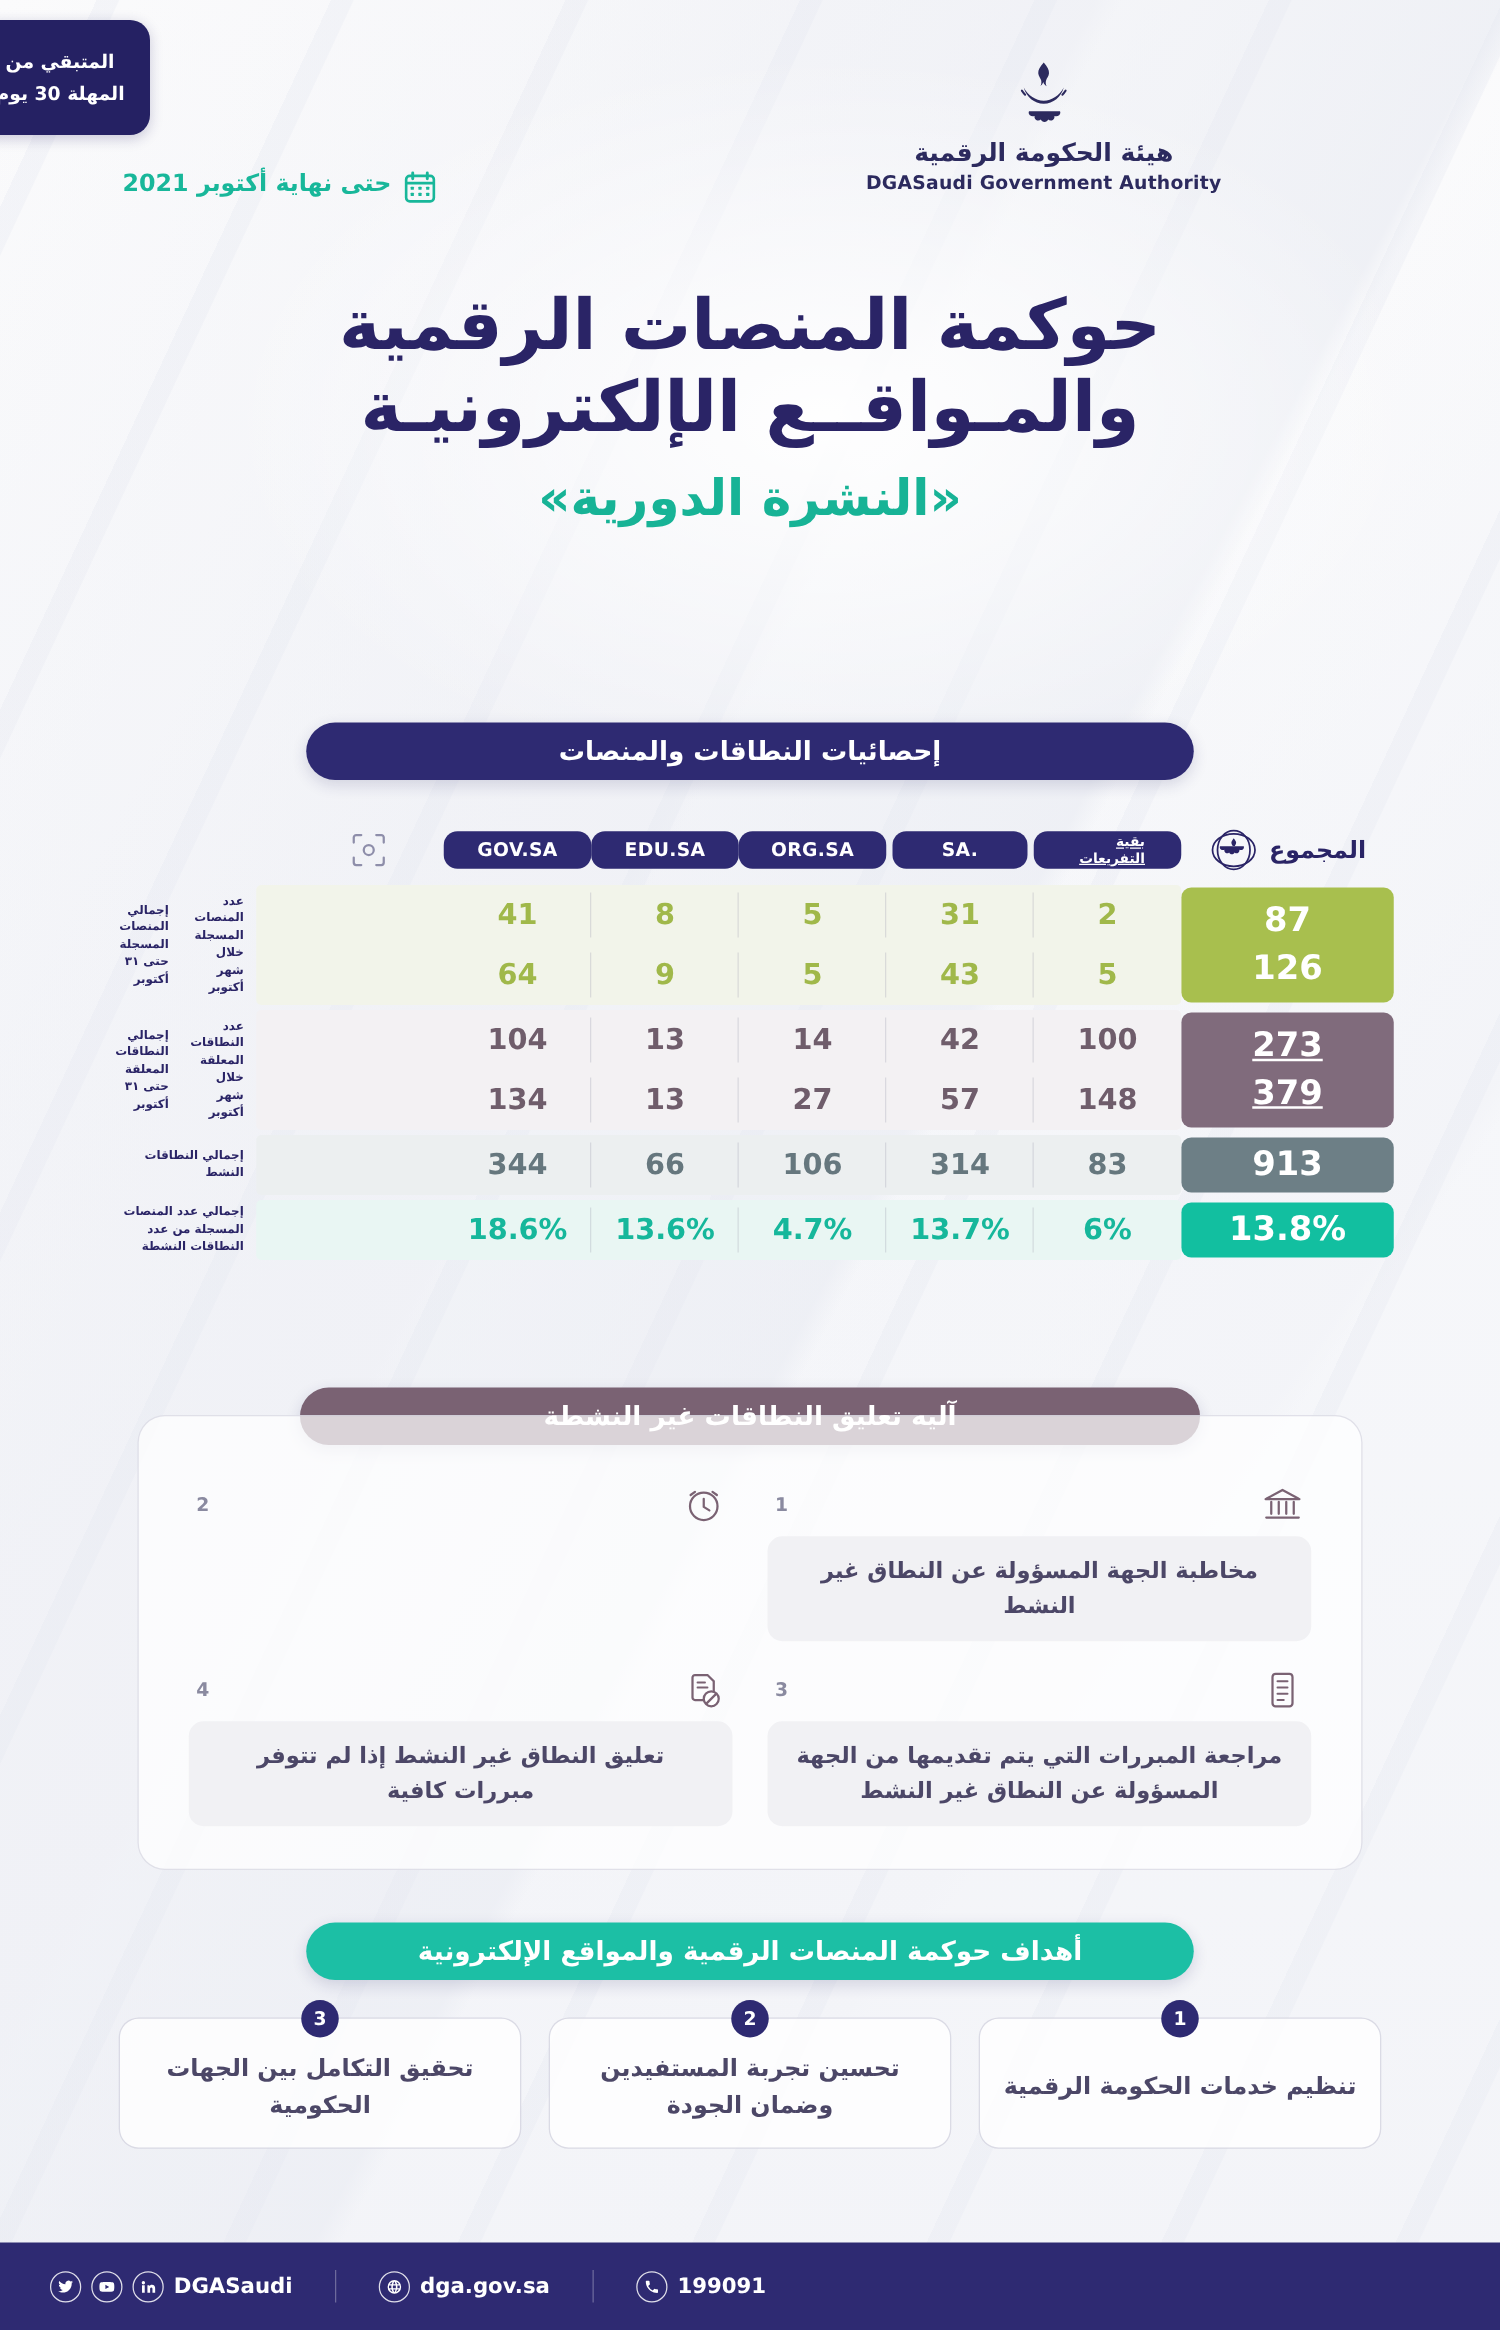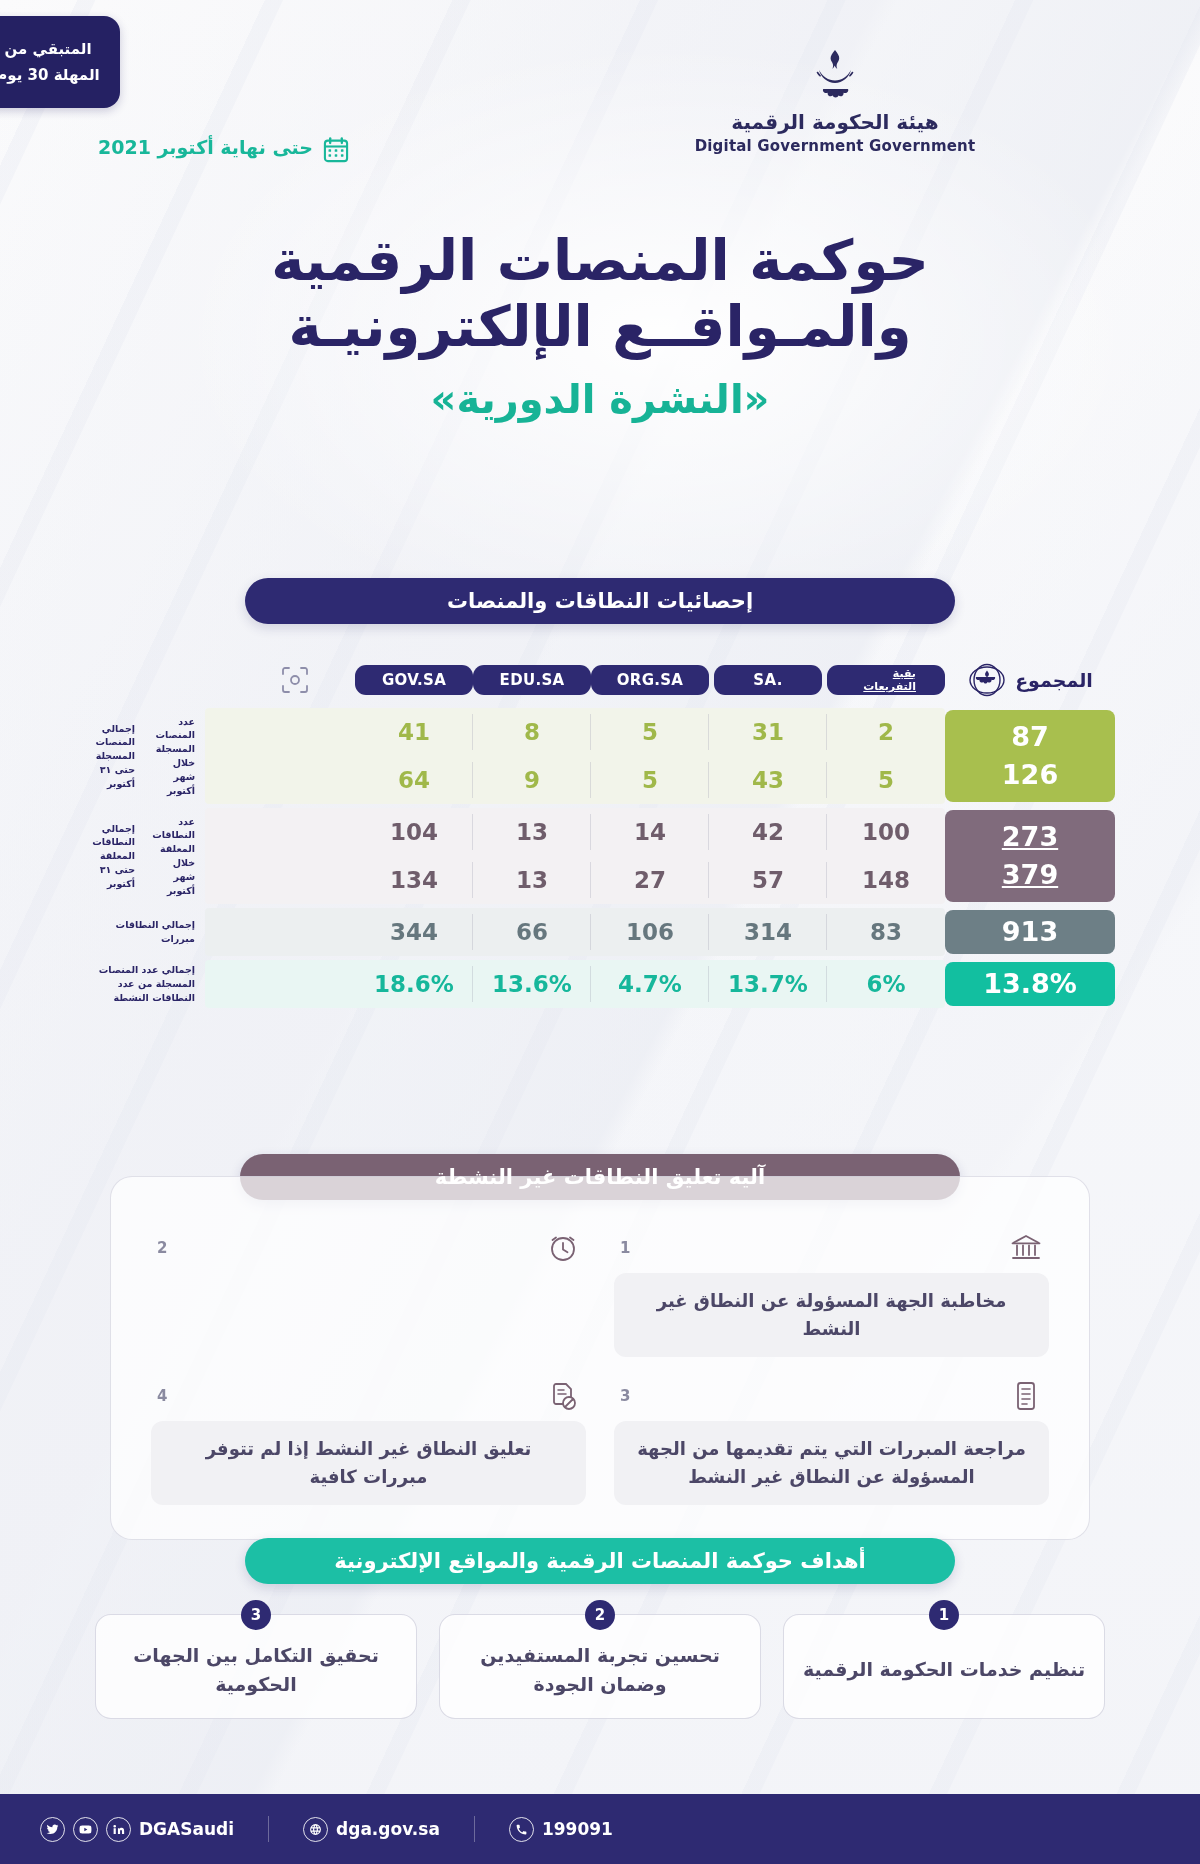--- a/index.html
+++ b/index.html
@@ -110,21 +110,21 @@
   .pill {
     margin: 0 auto;
     height: 46px;
     border-radius: 23px;
     display: flex; align-items: center; justify-content: center;
     color: #ffffff;
     font-size: 21px; font-weight: bold;
     box-shadow: 0 4px 12px rgba(40,35,100,.16);
   }
   .pill-stats { width: 710px; background: #2e2a72; }
-  .pill-mech  { width: 720px; background: #7a6273; margin-top: 44px; }
+  .pill-mech  { width: 720px; background: #7a6273; }
   .pill-goals { width: 710px; background: #1cbfa5; }
 
   
   .stats-section { position: absolute; top: 578px; left: 0; width: 1200px; }
 
   .table-area {
     position: relative;
     width: 1030px;
     margin: 36px auto 0;
     direction: rtl;
@@ -323,21 +323,21 @@
     <div class="logo-block">
       <svg class="logo-emblem" viewBox="0 0 46 54">
         <path d="M23 2c-3 3.5-4.6 6-4.4 8.6.2 2.4 1.8 3.8 2.3 5.6.4 1.6.2 3.2-.6 4.6.9-.6 1.9-1.8 2.3-3.2.5 1.6 1.6 2.8 2.7 3.4-.8-1.6-.9-3.3-.4-4.9.6-1.9 2.2-3.3 2.3-5.6C27.4 8 25.9 5.5 23 2z" fill="#2c2a5e"></path>
         <path d="M7 22c3.5 6.5 9.5 10.5 16 10.5S35.5 28.5 39 22c-2 7.5-8.5 13-16 13S9 29.5 7 22z" fill="#2c2a5e"></path>
         <path d="M5.5 24.5c.8 1.2 1.6 2.3 2.6 3.3M40.5 24.5c-.8 1.2-1.6 2.3-2.6 3.3" stroke="#2c2a5e" stroke-width="1.6" fill="none" stroke-linecap="round"></path>
         <g fill="#2c2a5e">
           <path d="M10 41h26c.5 1.1.3 2.3-.7 3.2-1 .9-2.5 1.1-3.8.6.3 1.2-.2 2.5-1.3 3.1-1.2.7-2.7.5-3.7-.4-.4 1.2-1.6 2-2.9 2s-2.5-.8-2.9-2c-1 .9-2.5 1.1-3.7.4-1.1-.6-1.6-1.9-1.3-3.1-1.3.5-2.8.3-3.8-.6-1-.9-1.2-2.1-.7-3.2z"></path>
         </g>
       </svg>
       <div class="logo-ar">هيئة الحكومة الرقمية</div>
-      <div class="logo-en">Digital Government Government</div>
+      <div class="logo-en">DGASaudi Government Authority</div>
     </div>
   </div>
 
   <div class="title-wrap">
     <div class="title-l1">حوكمة المنصات الرقمية</div>
     <div class="title-l2">والمـواقــع الإلكترونيـة</div>
     <div class="title-sub">«النشرة الدورية»</div>
   </div>
 
   <div class="stats-section">
@@ -444,21 +444,21 @@
           <div class="cells">
             <div class="cline">
               <div class="tcell first">83</div>
               <div class="tcell">314</div>
               <div class="tcell">106</div>
               <div class="tcell">66</div>
               <div class="tcell">344</div>
             </div>
           </div>
           <div class="labels">
-            <div class="lab">إجمالي النطاقات مبررات</div>
+            <div class="lab">إجمالي النطاقات النشط</div>
           </div>
         </div>
       </div>
 
       <div class="grp grp-teal">
         <div class="grp-row">
           <div class="band">
             <span class="bv">13.8%</span>
           </div>
           <div class="cells">

